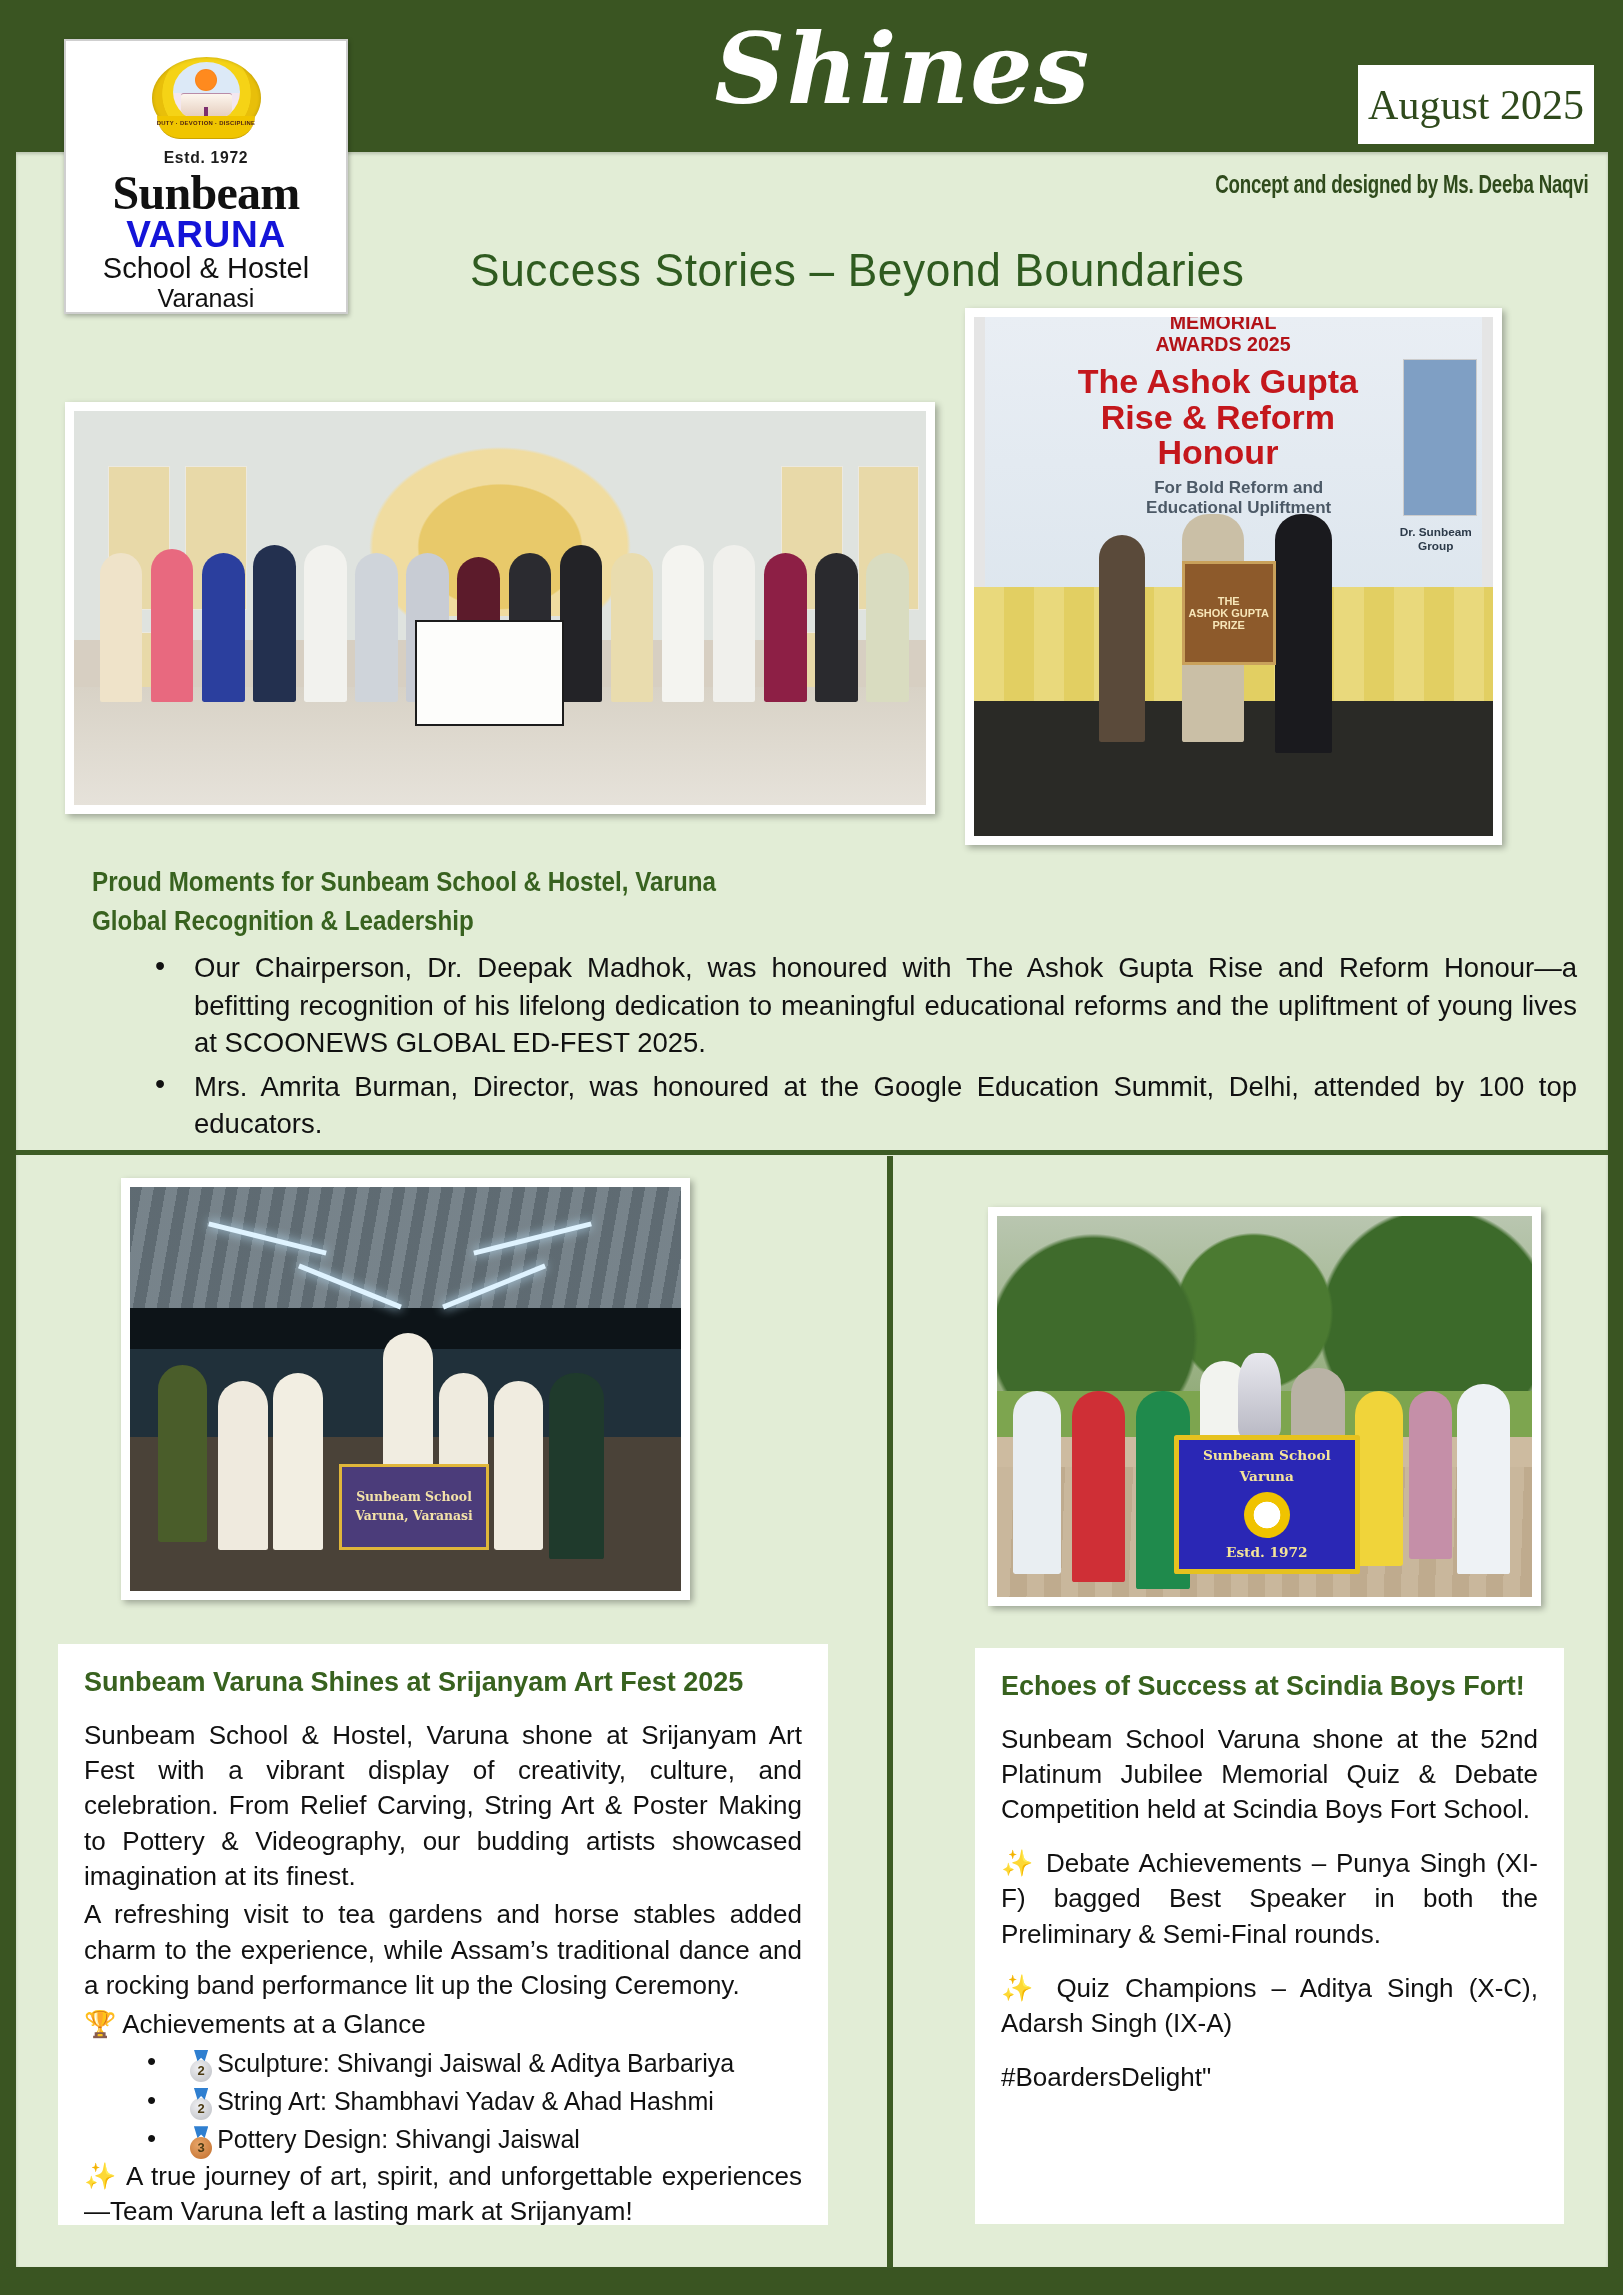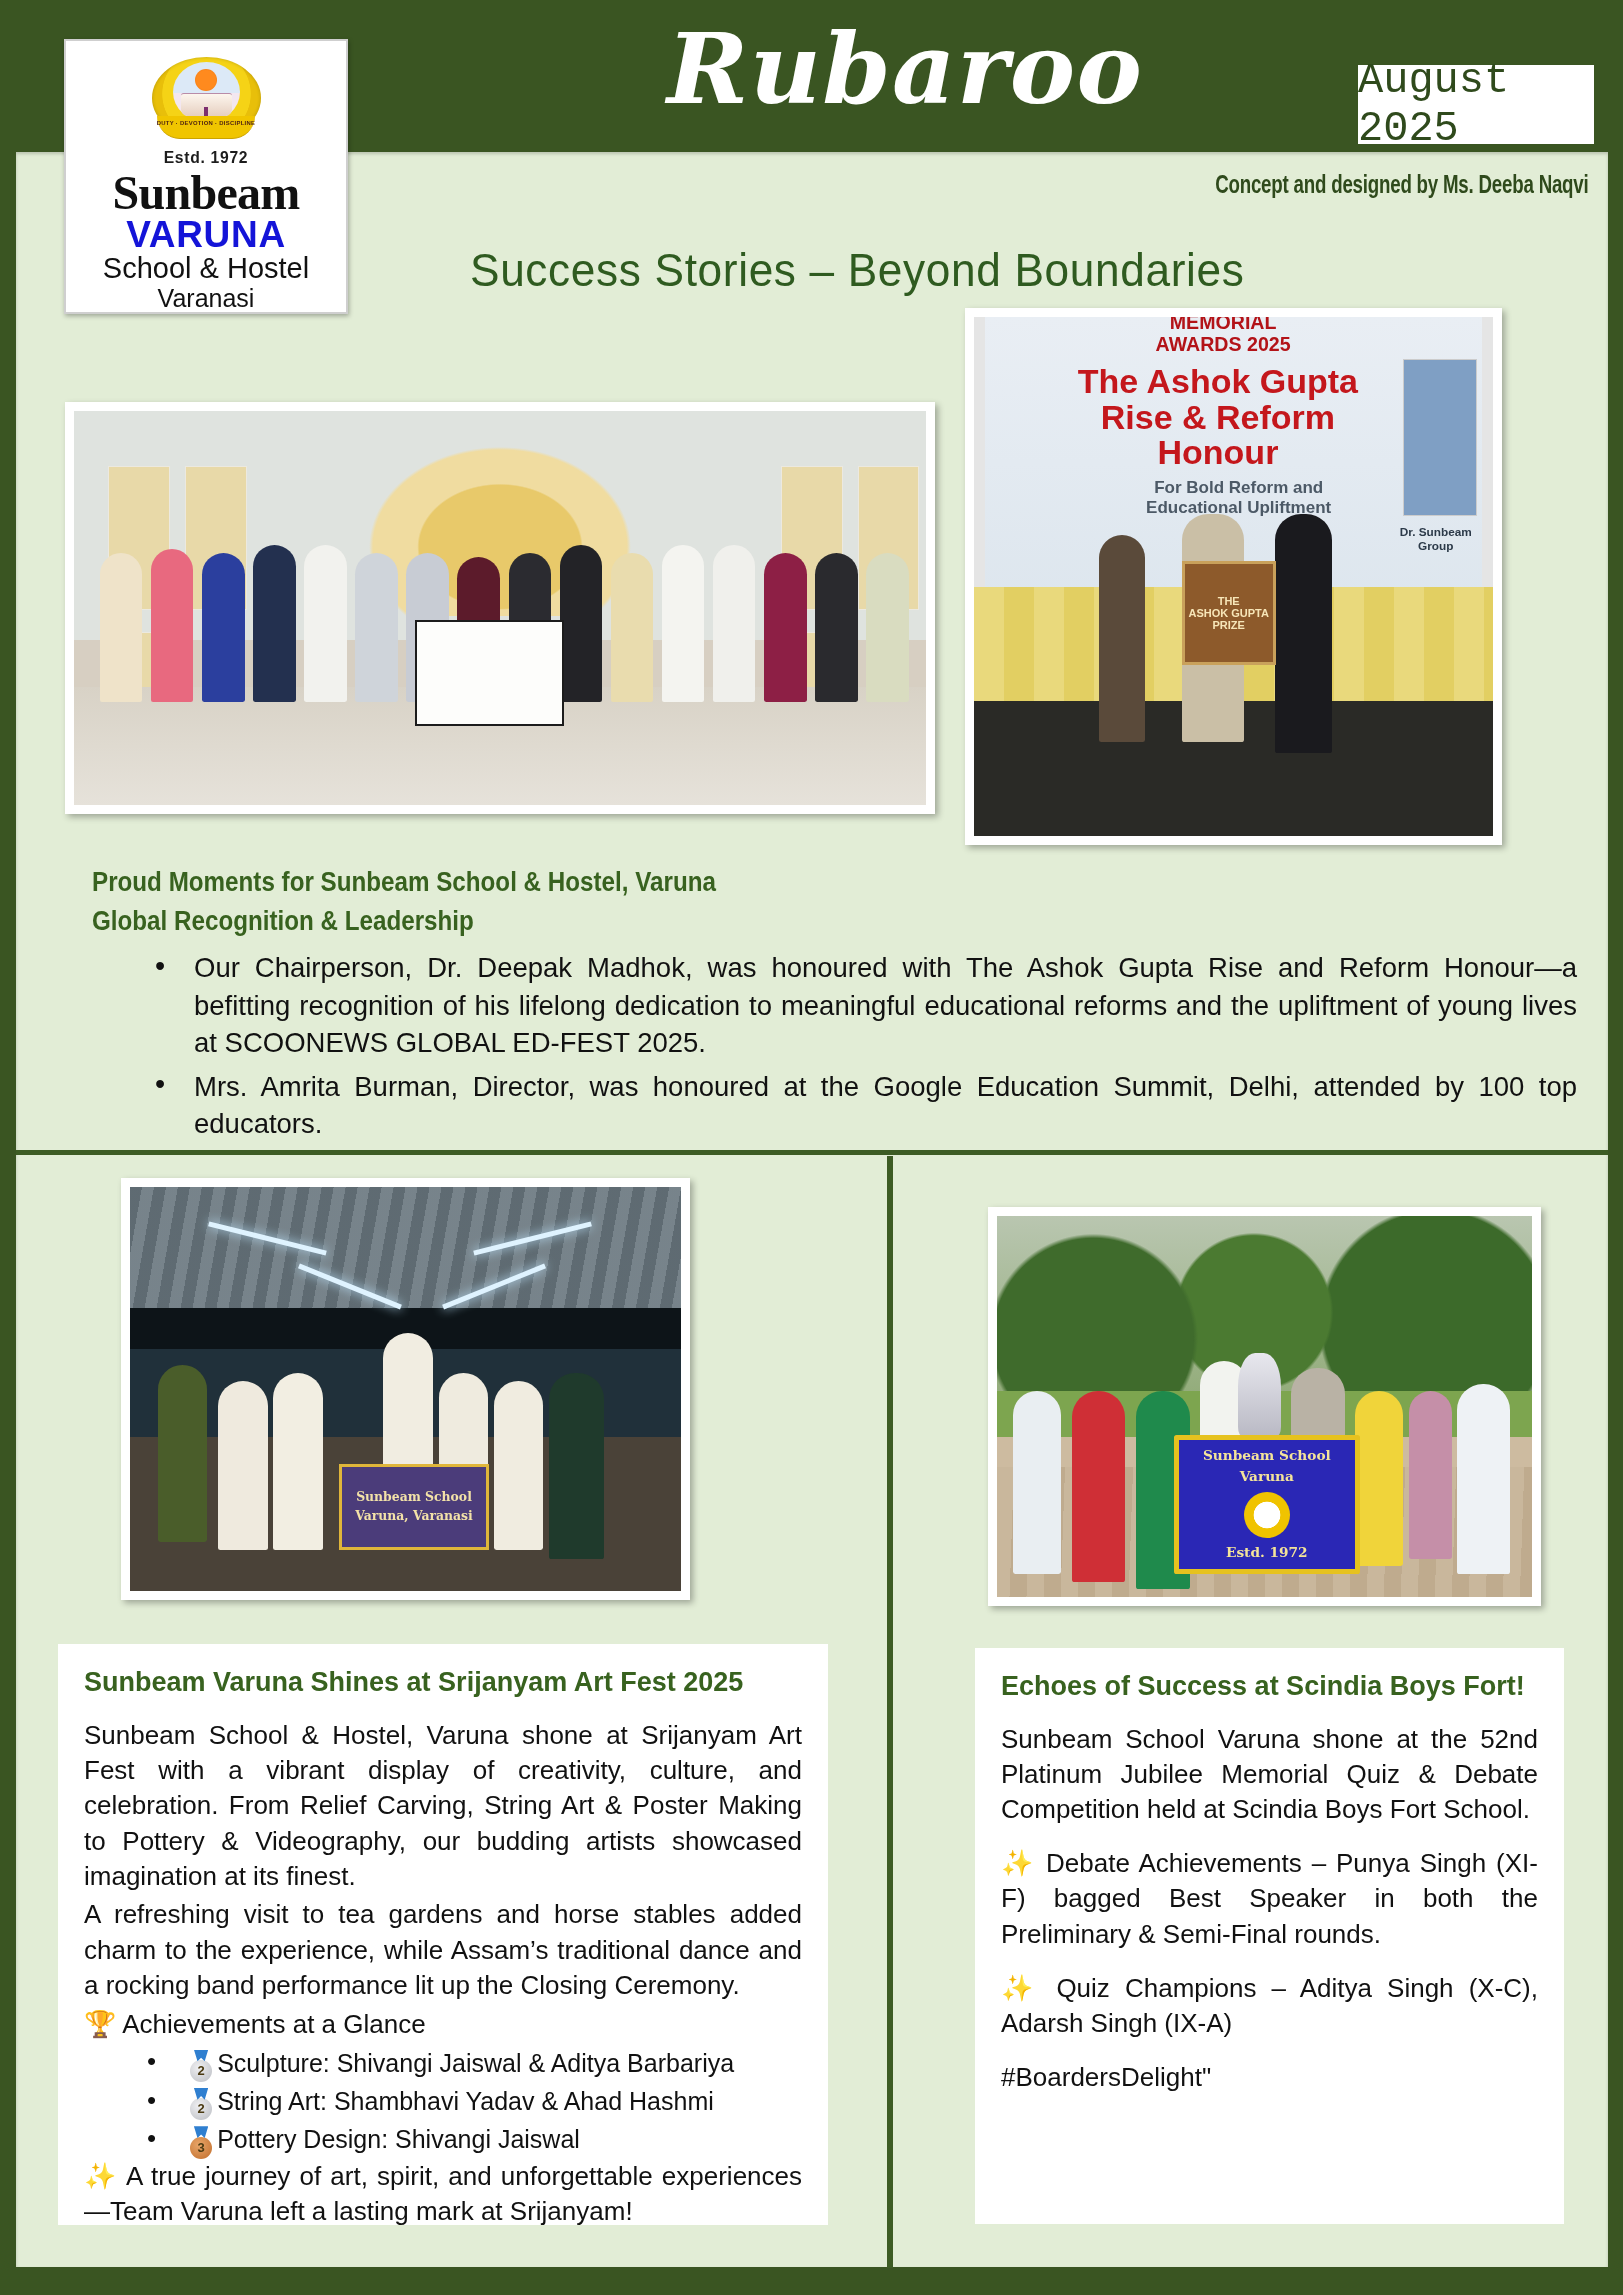--- a/index.html
+++ b/index.html
@@ -169,21 +169,21 @@
 
   .date-box {
     position: absolute;
     left: 1358px; top: 65px;
     width: 236px; height: 79px;
     background: #ffffff;
     z-index: 7;
     display: flex;
     align-items: center;
     justify-content: center;
-    font-family: Liberation Mono, monospace;
+    font-family: Liberation Serif, serif;
     font-size: 42px;
     color: #2f4a1c;
   }
 
   .credit {
     position: absolute;
     right: 34px; top: 169px;
     font-family: "Liberation Sans Narrow", "Liberation Sans", sans-serif;
     font-size: 26px;
     font-weight: bold;
@@ -450,21 +450,21 @@
       <div class="ribbon"></div>
       <div class="motto">DUTY · DEVOTION · DISCIPLINE</div>
     </div>
     <div class="logo-estd">Estd. 1972</div>
     <div class="logo-sunbeam">Sunbeam</div>
     <div class="logo-varuna">VARUNA</div>
     <div class="logo-school">School &amp; Hostel</div>
     <div class="logo-city">Varanasi</div>
   </div>
 
-  <div class="masthead">Rubaroo</div>
+  <div class="masthead">Shines</div>
 
   <div class="date-box">
     <span>August 2025</span>
   </div>
 
   <div class="credit">Concept and designed by Ms. Deeba Naqvi</div>
 
   <div class="section-title">Success Stories – Beyond Boundaries</div>
 
   <div class="photo" id="photo-top-left">

